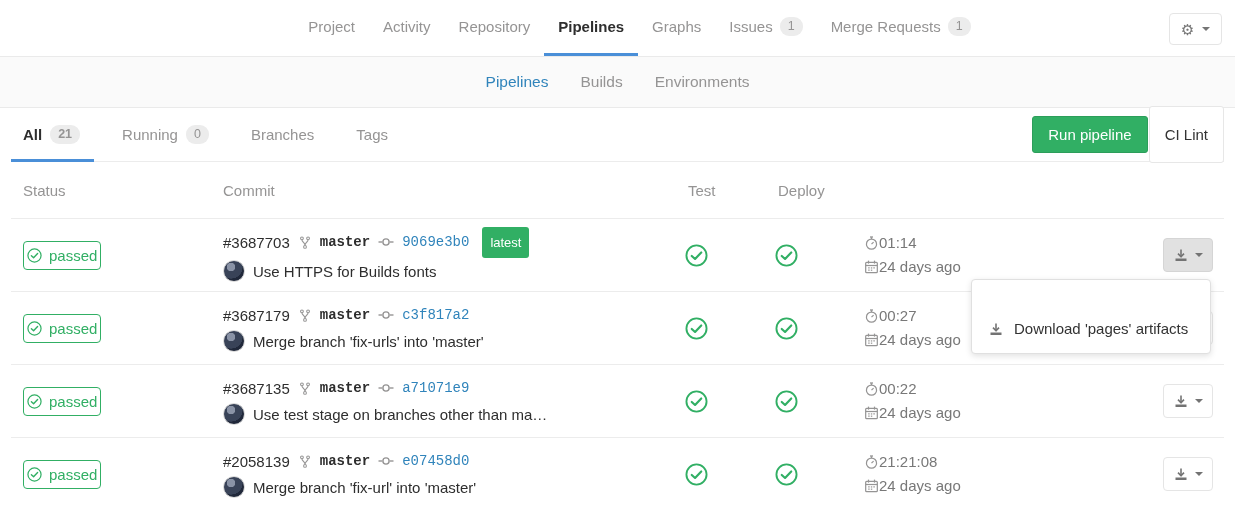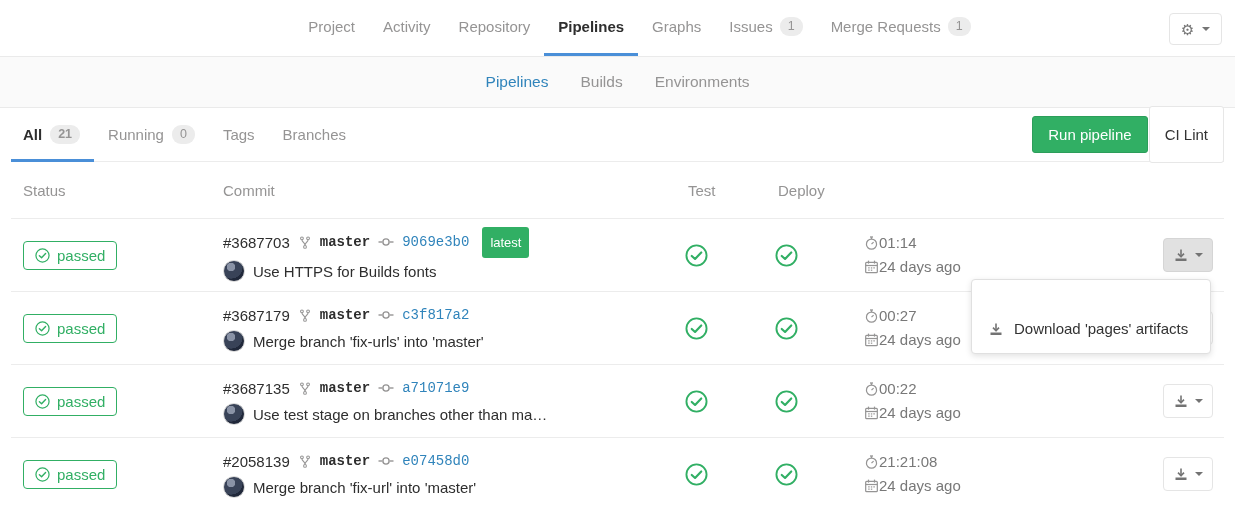--- a/index.html
+++ b/index.html
@@ -34,21 +34,21 @@
     height:52px; background:#fafafa; border-top:1px solid #eaeaea; border-bottom:1px solid #eaeaea;
     display:flex; justify-content:center; align-items:center;
   }
   .subnav .subnav-item { padding:0 16px; font-size:15.5px; color:#959494; cursor:pointer; text-decoration:none; }
   .subnav .subnav-item.active { color:#3084bb; }
 
   
   .content { margin:0 11px; }
 
   .tabsrow { height:54px; display:flex; align-items:stretch; border-bottom:1px solid #ececec; }
-  .tabs { display:flex; }
+  .tabs { display:flex;gap:14px; }
   .tab { display:flex; align-items:center; gap:8px; padding:0 14px; font-size:15px; color:#959494; cursor:pointer; position:relative; }
   .tab:first-child { padding-left:12px; }
   .tab.active { color:#2e2e2e; font-weight:700; }
   .tab.active::after { content:""; position:absolute; left:0; right:0; bottom:-1px; height:3px; background:#4a8fd8; }
   .tabsrow .btns { margin-left:auto; display:flex; align-items:center; gap:1px; }
   .btn-green {
     background:#31af64; color:#fff; border:1px solid #2c9e5a; border-radius:3px;
     font-size:15px; padding:9px 15px; cursor:pointer; font-family:inherit;
   }
   .btn-white {
@@ -63,21 +63,21 @@
   .col-commit  { flex:1; min-width:0;margin-left:30px; }
   .col-test    { width:90px; flex:none; display:flex; justify-content:center; }
   .col-deploy  { width:90px; flex:none; display:flex; justify-content:center; }
   .col-time    { width:230px; flex:none; padding-left:33px; }
   .col-actions { width:163px; flex:none; display:flex; justify-content:flex-end; padding-right:11px; }
   .thead .col-test, .thead .col-deploy { display:block; padding-left:37px; }
 
   .status-badge {
     display:inline-flex; align-items:center; gap:7px;
     border:1px solid #31af64; color:#31af64; border-radius:4px;
-    padding:5px 11px; font-size:15px; cursor:pointer; background:#fff; text-decoration:none;
+    padding:5px 3px; font-size:15px; cursor:pointer; background:#fff; text-decoration:none;
   }
 
   .commit-line1 { display:flex; align-items:center; gap:8px; line-height:25px; font-size:15px; }
   .commit-line2 { display:flex; align-items:center; gap:8px; line-height:25px; margin-top:1px; }
   .pid { color:#2e2e2e; text-decoration:none; cursor:pointer; }
   .mono { font-family:"Liberation Mono","DejaVu Sans Mono",monospace; font-size:14px; }
   .branch-name { color:#2e2e2e; font-weight:700; text-decoration:none; cursor:pointer; }
   .sha { color:#3084bb; text-decoration:none; cursor:pointer; }
   .latest-badge { background:#31af64; color:#fff; font-size:13px; padding:3px 8px; border-radius:3px; margin-left:5px; }
   .avatar {
@@ -198,24 +198,24 @@
       <div class="tabs">
         <div class="tab active">
           <span>All</span>
           <span class="pill">21</span>
         </div>
         <div class="tab">
           <span>Running</span>
           <span class="pill">0</span>
         </div>
         <div class="tab">
+          <span>Branches</span>
+        </div>
+        <div class="tab">
           <span>Tags</span>
-        </div>
-        <div class="tab">
-          <span>Branches</span>
         </div>
       </div>
       <div class="btns">
         <button class="btn-green">Run pipeline</button>
         <button class="btn-white">CI Lint</button>
       </div>
     </div>
 
     <div class="thead">
       <div class="col-status">Status</div>

